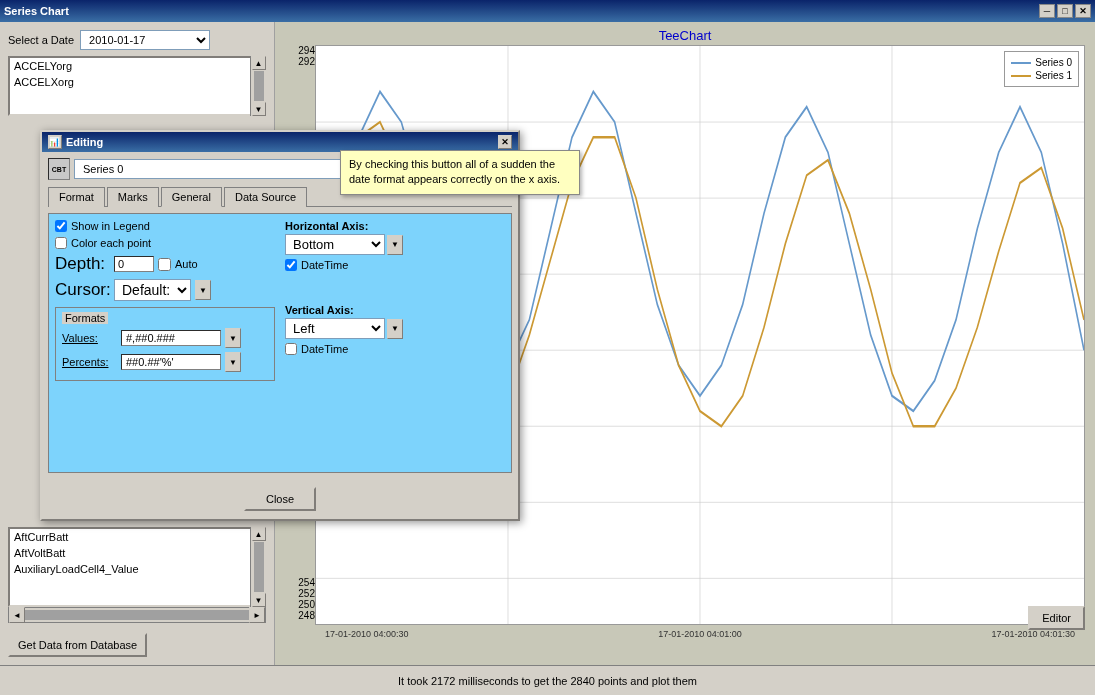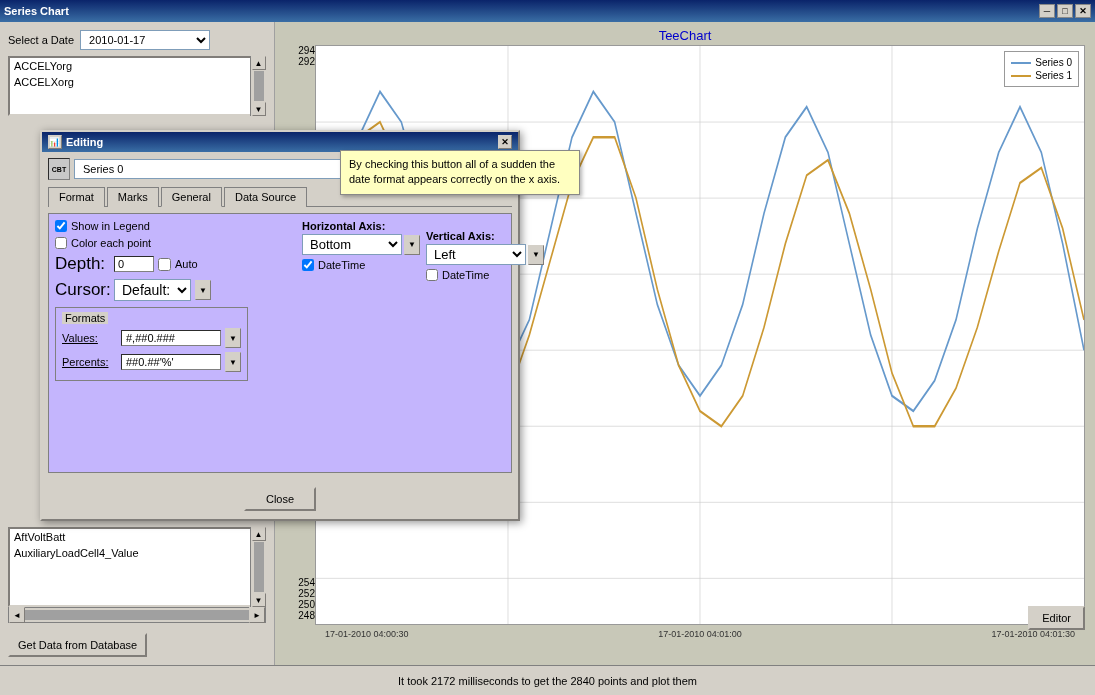--- a/index.html
+++ b/index.html
@@ -368,21 +368,21 @@
     .tab.active {
       background: #d4d0c8;
       border-bottom: 1px solid #d4d0c8;
       z-index: 1;
     }
 
     
     .tab-content {
       padding: 6px;
       border: 1px solid #808080;
-      background: #c4b5fd;
+      background: #7dd3fc;
       min-height: 260px;
     }
 
     .two-col {
       display: flex;
       gap: 10px;
     }
     .col-left { flex: 1; }
     .col-right { flex: 1; }
 
@@ -459,22 +459,22 @@
       background: white;
       border: 1px inset #808080;
       padding: 1px 4px;
       font-size: 11px;
       width: 100px;
     }
 
     
     .axis-group {
       display: flex;
-      gap: 6px;
-      margin-left: 44px;
+      flex-direction: column;
+      gap: 18px;
     }
     .axis-label {
       font-size: 11px;
       font-weight: bold;
       margin-bottom: 2px;
     }
     .axis-select-row {
       display: flex;
       align-items: center;
       gap: 2px;
@@ -590,20 +590,21 @@
         <div style="flex:1;background:#a0a0a0;width:10px;margin:1px;"></div>
         <div class="list-scrollbar-down">▼</div>
       </div>
     </div>
 
     <div style="flex:1;"></div>
 
     <div class="lower-list-container" style="position:relative; flex:none; height:100px;">
       <div class="lower-list" style="padding-right:18px;">
         <ul>
+          <li>AftCurrBatt</li>
           <li>AftVoltBatt</li>
           <li>AuxiliaryLoadCell4_Value</li>
         </ul>
       </div>
       <div class="lower-list-vscroll">
         <div class="list-scrollbar-up">▲</div>
         <div style="flex:1;background:#a0a0a0;width:10px;margin:1px;"></div>
         <div class="list-scrollbar-down">▼</div>
       </div>
 

